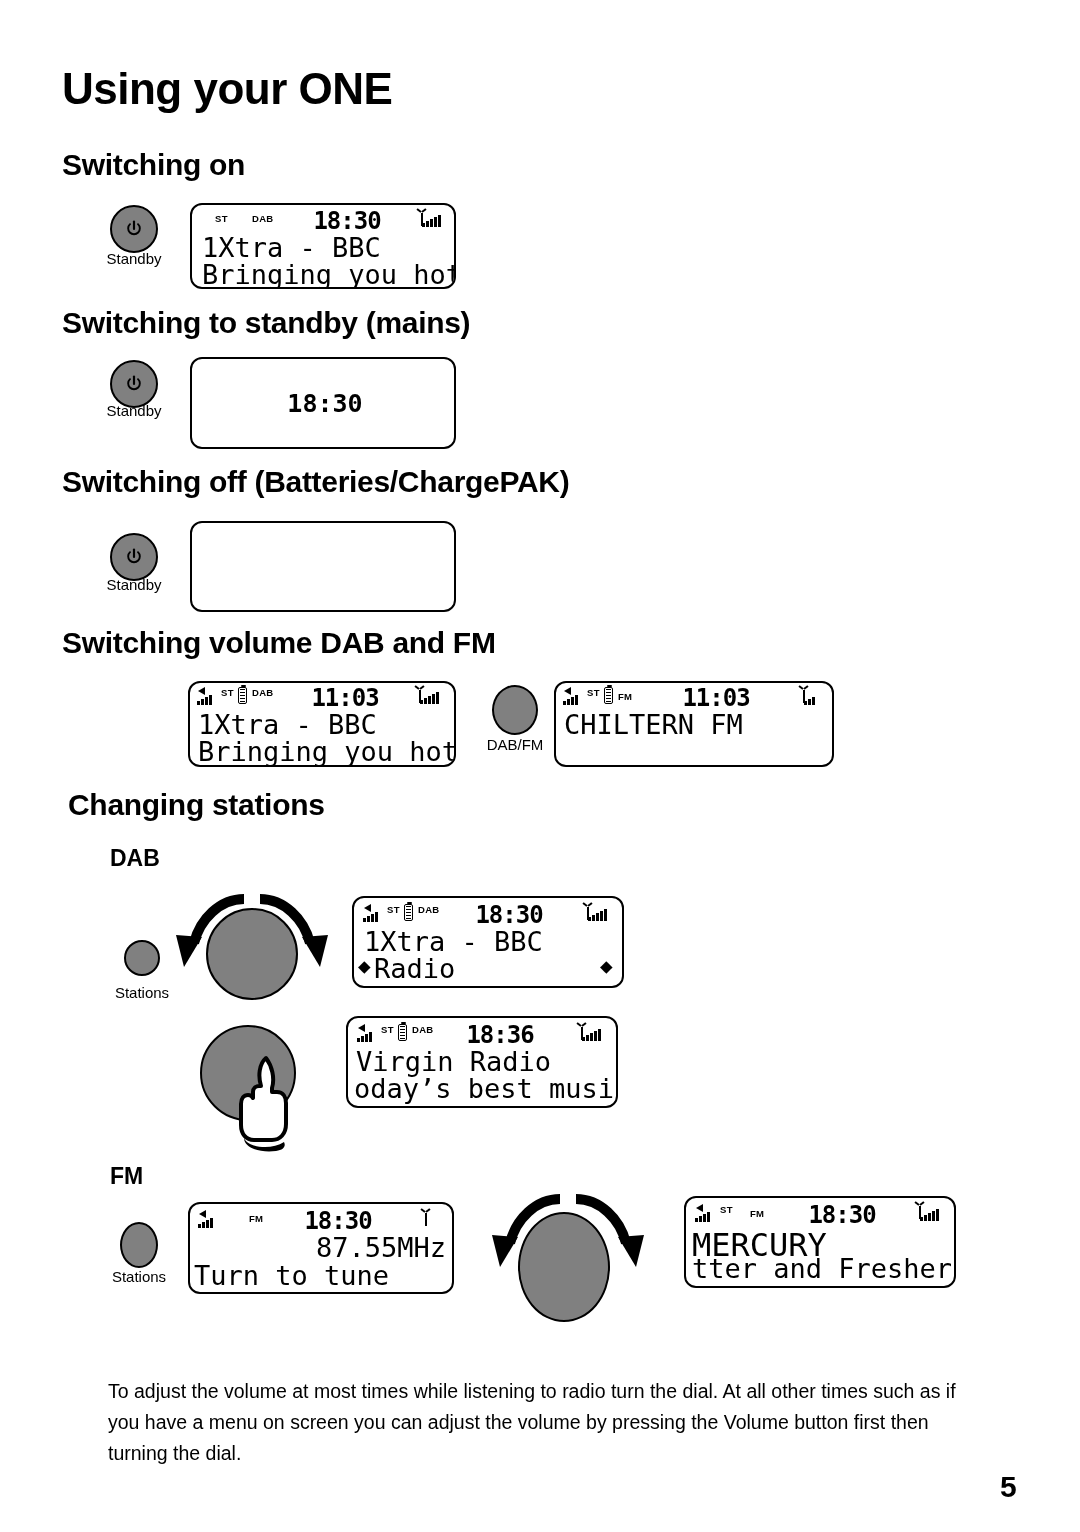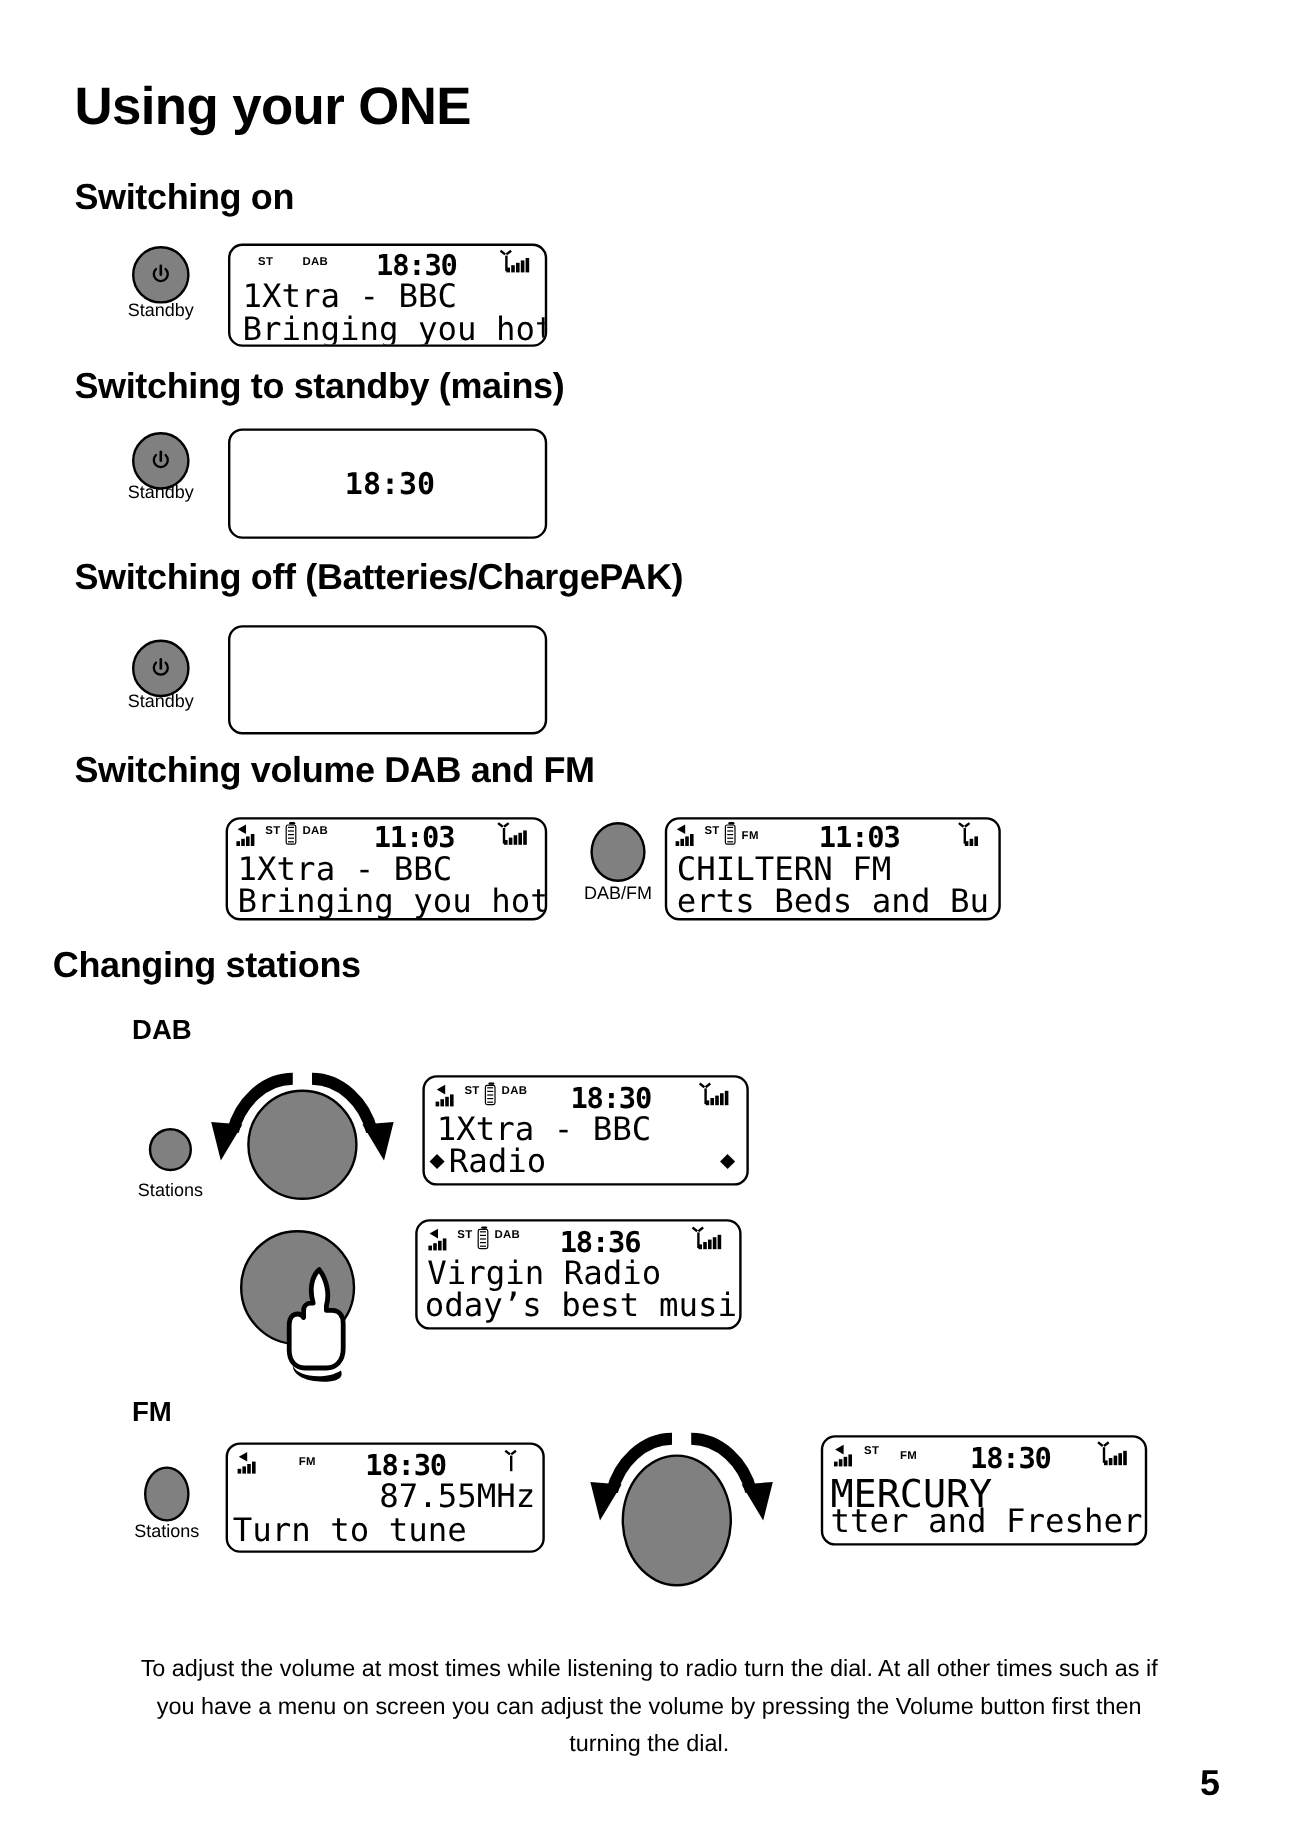--- a/index.html
+++ b/index.html
@@ -26,21 +26,21 @@
     white-space:nowrap;
   }
   .h3 {
     position:absolute;
     font-size:23px; font-weight:bold; letter-spacing:0px;
     white-space:nowrap;
   }
   .body-text {
     position:absolute;
     font-size:19.5px; line-height:31px;
-    text-align:center;
+    text-align:left;
   }
   .page-num {
     position:absolute;
     font-size:30px; font-weight:bold;
   }
 
   
   .lcd {
     position:absolute;
     background:#ffffff;
@@ -244,25 +244,24 @@
         <span class="mast"></span>
           <span class="armL"></span>
           <span class="armR"></span>
       </div>
       <div class="bars" style="left:248px; top:12px; height:10px;">
         <i style="height:4px"></i>
           <i style="height:6px"></i>
           <i style="height:8px"></i>
       </div>
       <div class="lcd-line" style="left:8px; top:26px; font-size:27px;">CHILTERN FM</div>
-      <div class="lcd-line" style="left:8px; top:53px; font-size:27px;">erts Beds and Bu</div>
-    </div>
-  </div>
-
-  <div class="h2" style="left:44px; top:788px;">Changing stations</div>
+    </div>
+  </div>
+
+  <div class="h2" style="left:68px; top:788px;">Changing stations</div>
 
   <div class="h3" style="left:110px; top:845px;">DAB</div>
 
   <div class="knob" style="left:124px; top:940px; width:36px; height:36px;"></div>
   <div class="knob-label" style="left:92px; top:984px; width:100px;">Stations</div>
 
   <div class="arc" style="left:172px; top:885px; width:160px; height:110px;">
     <svg width="160" height="110" viewBox="0 0 160 110" aria-hidden="true">
       <path d="M72 14 C48 14 28 34 22 58" stroke="#000" stroke-width="10" fill="none" stroke-linecap="butt"></path>
       <polygon points="30,52 12,82 4,50"></polygon>

